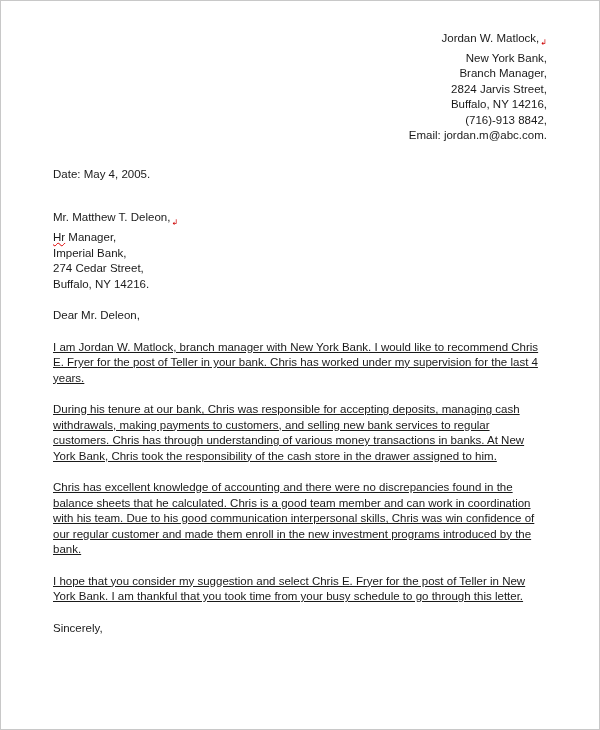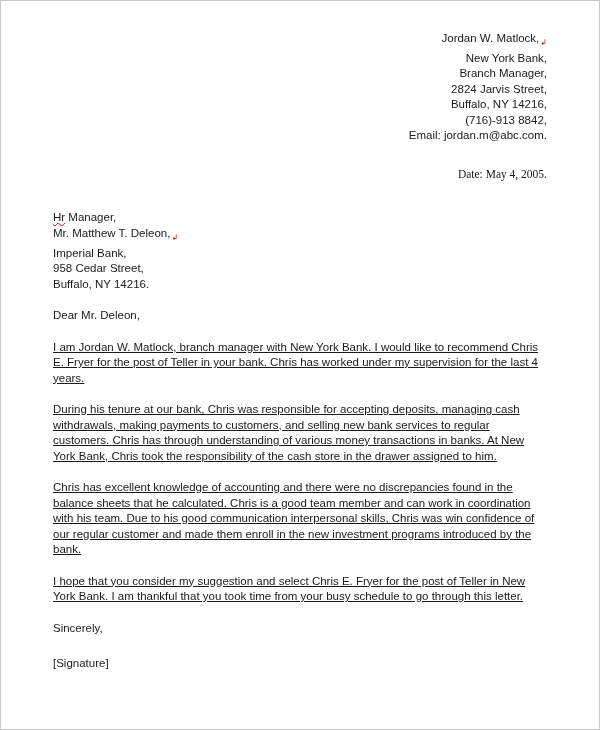--- a/index.html
+++ b/index.html
@@ -19,23 +19,21 @@
     line-height: 15.5px;
     color: #1a1a1a;
     padding: 30px 52px 20px 52px;
     overflow: hidden;
   }
   .sender-block {
     text-align: right;
     margin-bottom: 23px;
   }
   .date-line {
-    text-align: right;
     margin-bottom: 28px;
-    font-family: Liberation Serif, serif;
   }
   .recipient-block {
     text-align: left;
     margin-bottom: 16px;
   }
   .salutation {
     margin-bottom: 16px;
   }
   .para {
     margin: 0 0 16px 0;
@@ -75,30 +73,29 @@
     <div class="line">Branch Manager,</div>
     <div class="line">2824 Jarvis Street,</div>
     <div class="line">Buffalo, NY 14216,</div>
     <div class="line">(716)-913 8842,</div>
     <div class="line">Email: jordan.m@abc.com.</div>
   </div>
 
   <div class="date-line">Date: May 4, 2005.</div>
 
   <div class="recipient-block">
+    <div class="line"><span>Mr. Matthew T. Deleon,</span><span class="mark">↲</span></div>
     <div class="line"><span class="misspell">Hr</span><span> Manager,</span></div>
-    <div class="line"><span>Mr. Matthew T. Deleon,</span><span class="mark">↲</span></div>
     <div class="line">Imperial Bank,</div>
-    <div class="line">958 Cedar Street,</div>
+    <div class="line">274 Cedar Street,</div>
     <div class="line">Buffalo, NY 14216.</div>
   </div>
 
   <div class="salutation">Dear Mr. Deleon,</div>
 
   <p class="para">I am Jordan W. Matlock, branch manager with New York Bank. I would like to recommend Chris E. Fryer for the post of Teller in your bank. Chris has worked under my supervision for the last 4 years.</p>
   <p class="para">During his tenure at our bank, Chris was responsible for accepting deposits, managing cash withdrawals, making payments to customers, and selling new bank services to regular customers. Chris has through understanding of various money transactions in banks. At New York Bank, Chris took the responsibility of the cash store in the drawer assigned to him.</p>
   <p class="para">Chris has excellent knowledge of accounting and there were no discrepancies found in the balance sheets that he calculated. Chris is a good team member and can work in coordination with his team. Due to his good communication interpersonal skills, Chris was win confidence of our regular customer and made them enroll in the new investment programs introduced by the bank.</p>
   <p class="para">I hope that you consider my suggestion and select Chris E. Fryer for the post of Teller in New York Bank. I am thankful that you took time from your busy schedule to go through this letter.</p>
 
   <div class="closing">Sincerely,</div>
-  <div class="signature-placeholder">[Signature]</div>
 
 </div>
 
 </body></html>

